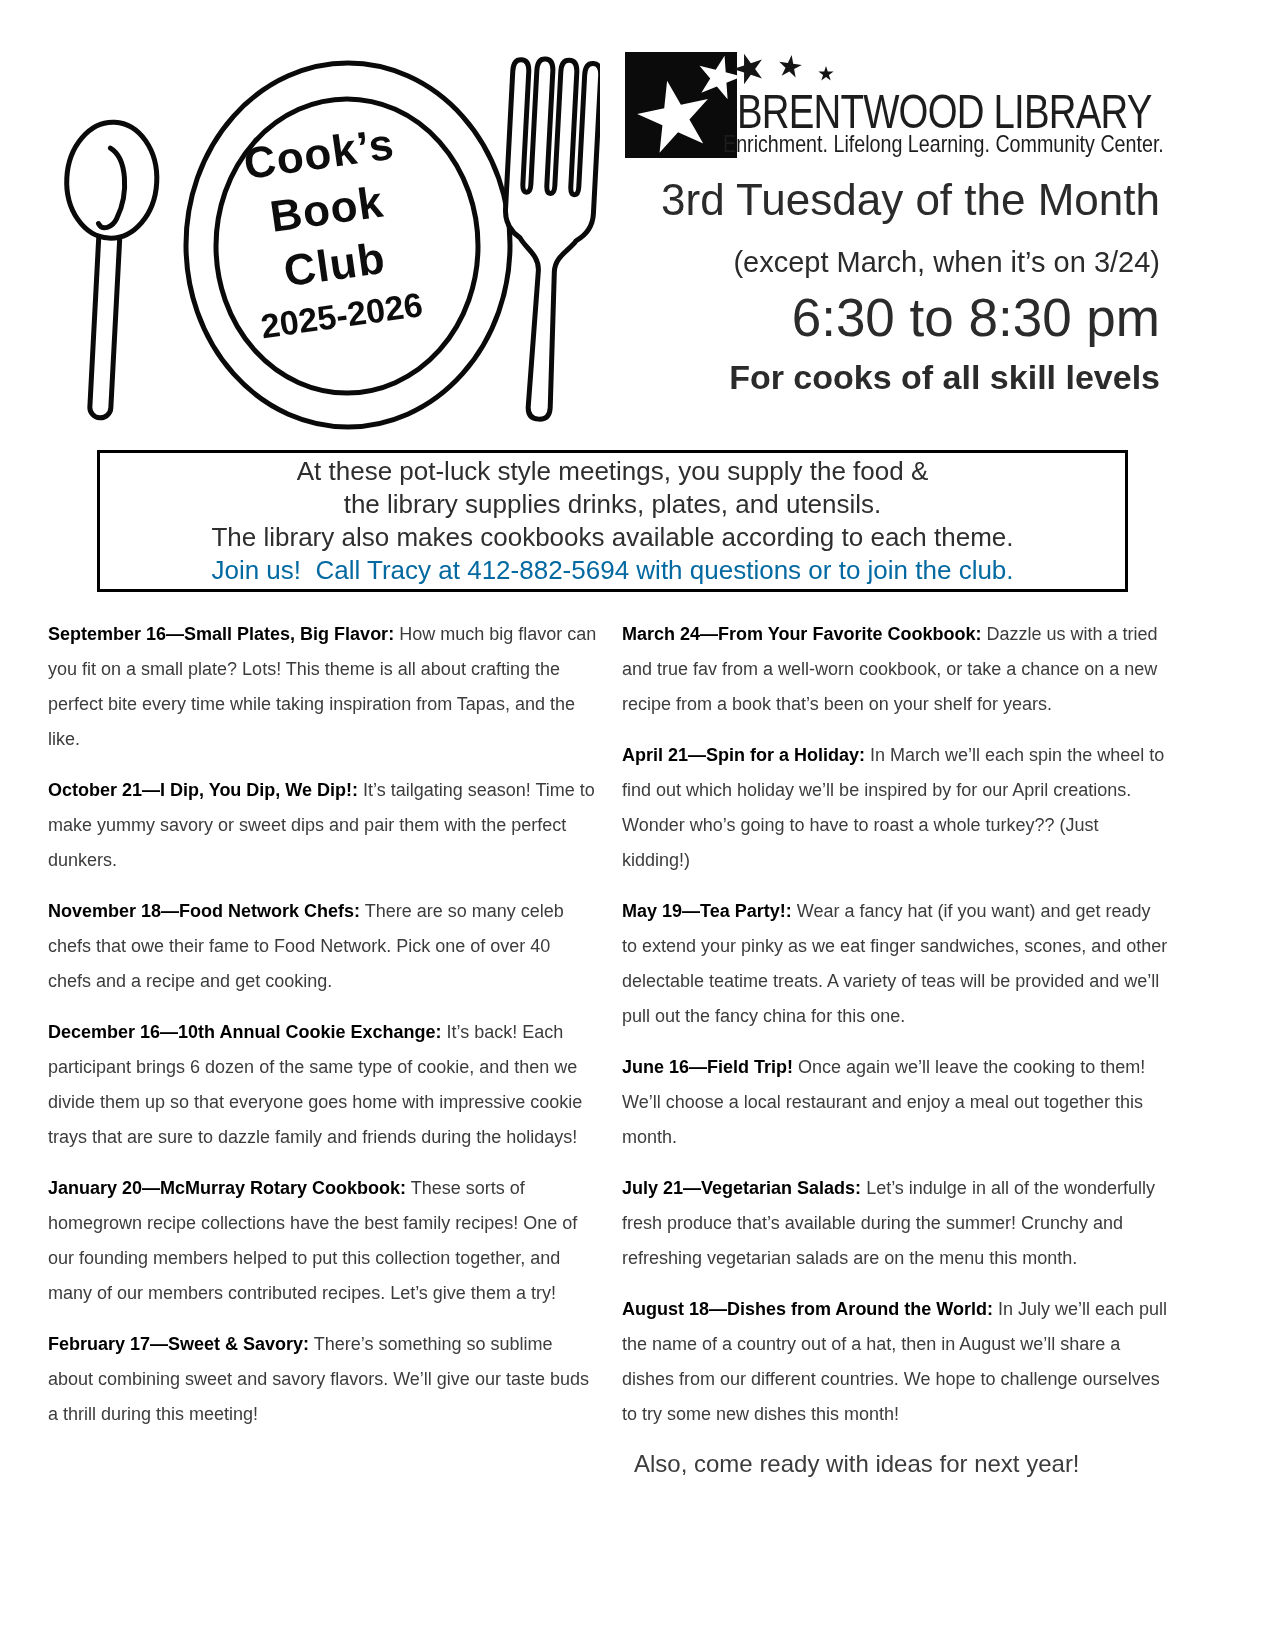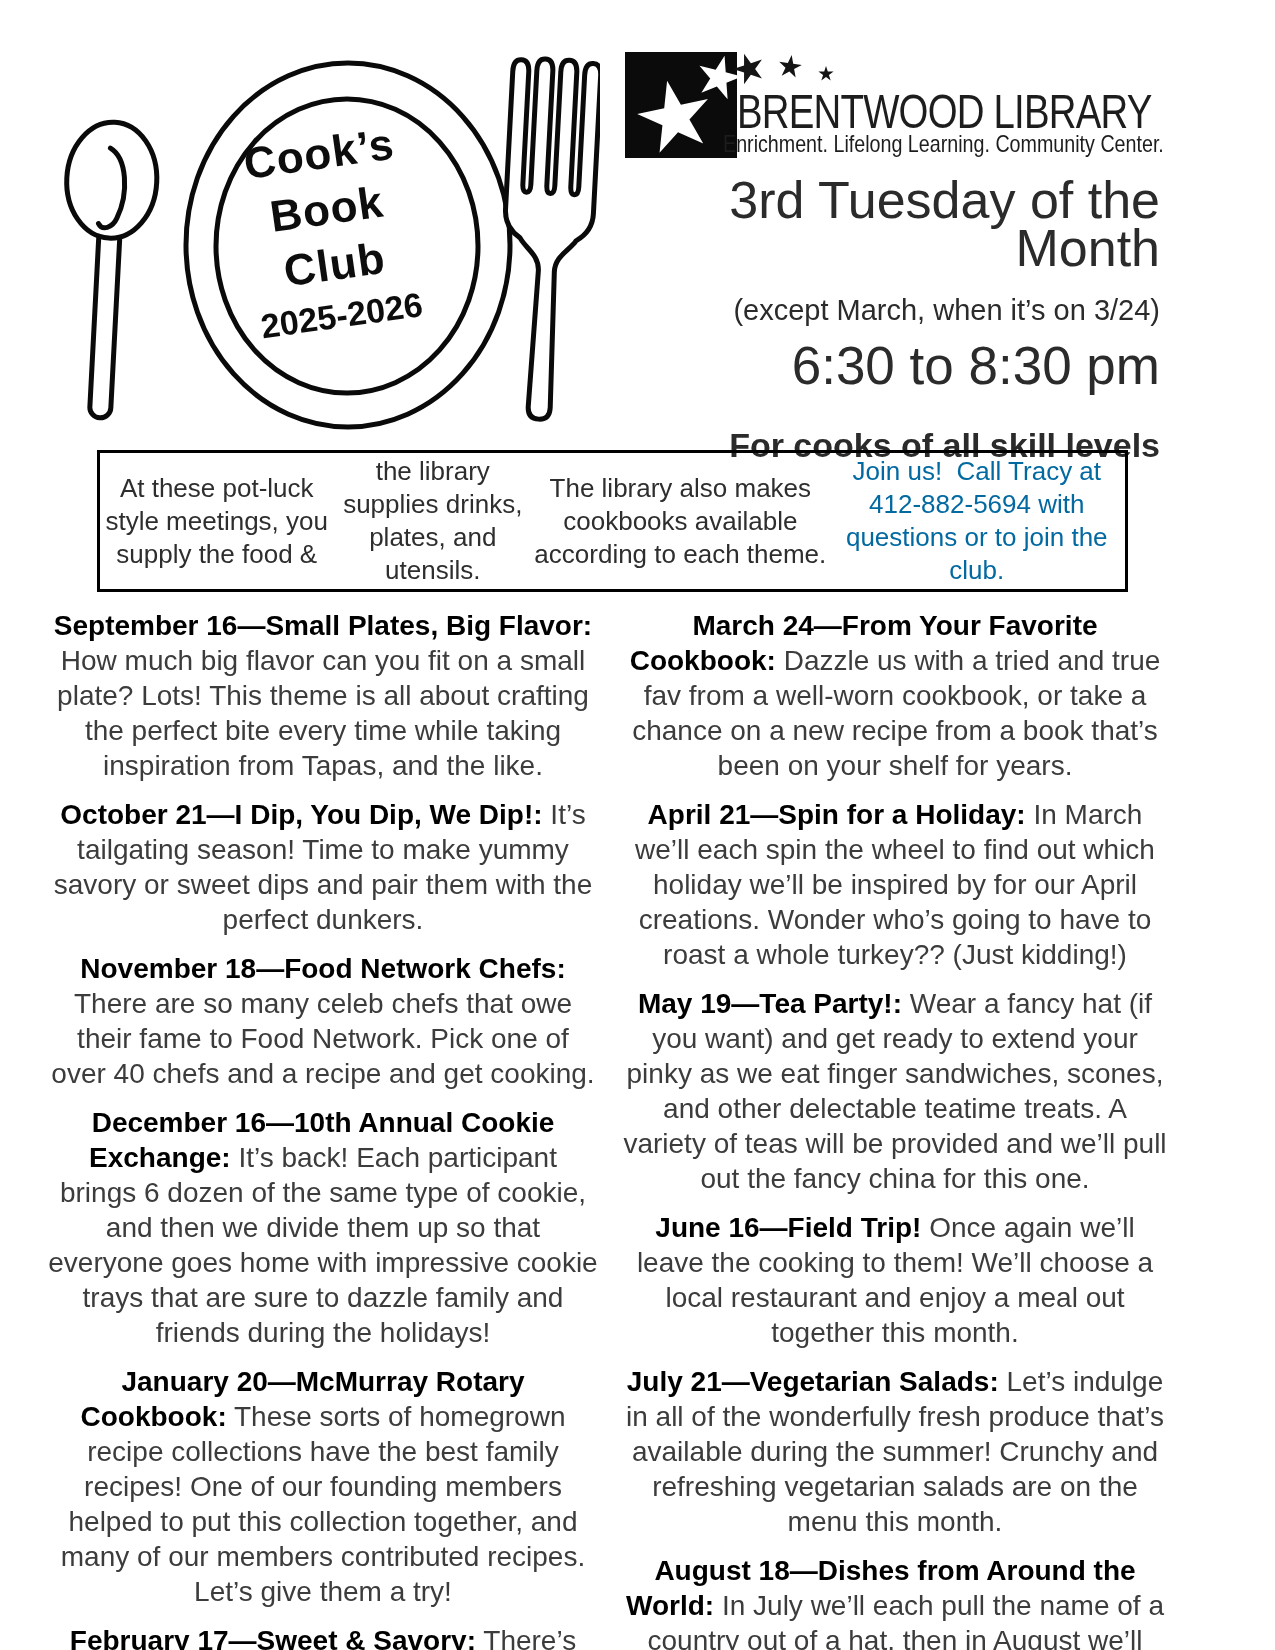--- a/index.html
+++ b/index.html
@@ -25,38 +25,38 @@
     position:absolute;left:737px;top:84px;font-size:48px;color:#1d1d1d;
     white-space:nowrap;transform:scaleX(0.80);transform-origin:left top;
     letter-spacing:-1px;
   }
   .logo-tagline{
     position:absolute;left:723px;top:130px;font-size:24px;color:#1d1d1d;
     white-space:nowrap;transform:scaleX(0.82);transform-origin:left top;
   }
   
   .schedule{position:absolute;left:600px;top:176px;width:560px;text-align:right;color:#2b2b2b;}
-  .sched1{font-size:52px;line-height:48px;margin-bottom:22px;}
+  .sched1{font-size:44px;line-height:48px;margin-bottom:22px;}
   .sched2{font-size:29px;line-height:32px;margin-bottom:12px;}
-  .sched3{font-size:53px;line-height:56px;margin-bottom:32px;}
+  .sched3{font-size:53px;line-height:56px;margin-bottom:12px;}
   .sched4{font-size:34px;line-height:38px;font-weight:bold;}
   
   .infobox{
     position:absolute;left:97px;top:450px;width:1031px;height:142px;
     border:3px solid #000;box-sizing:border-box;
-    display:flex;flex-direction:row;justify-content:center;align-items:center;
+    display:flex;flex-direction:column;justify-content:center;align-items:center;
     text-align:center;color:#2e2e2e;
   }
   .infobox .iline{font-size:26px;line-height:33px;}
   .infobox .iline.bold{font-weight:400;color:#0369a1;}
   
   .col{position:absolute;top:601px;width:550px;}
   .col-left{left:48px;}
   .col-right{left:622px;width:546px;}
-  .event{margin:7px 0 14px 0;font-size:28px;line-height:35px;color:#3c3c3c;text-align:center;}
+  .event{margin:16px 0 14px 0;font-size:18px;line-height:35px;color:#3c3c3c;}
   .event strong{color:#000;font-weight:700;}
   .closing{font-size:24px;line-height:35px;color:#3c3c3c;margin:12px;}
   svg{display:block;}
 </style>
 </head>
 <body>
 
 <div class="page">
 
   <svg class="art" viewBox="0 0 560 400" fill="none" xmlns="http://www.w3.org/2000/svg">

